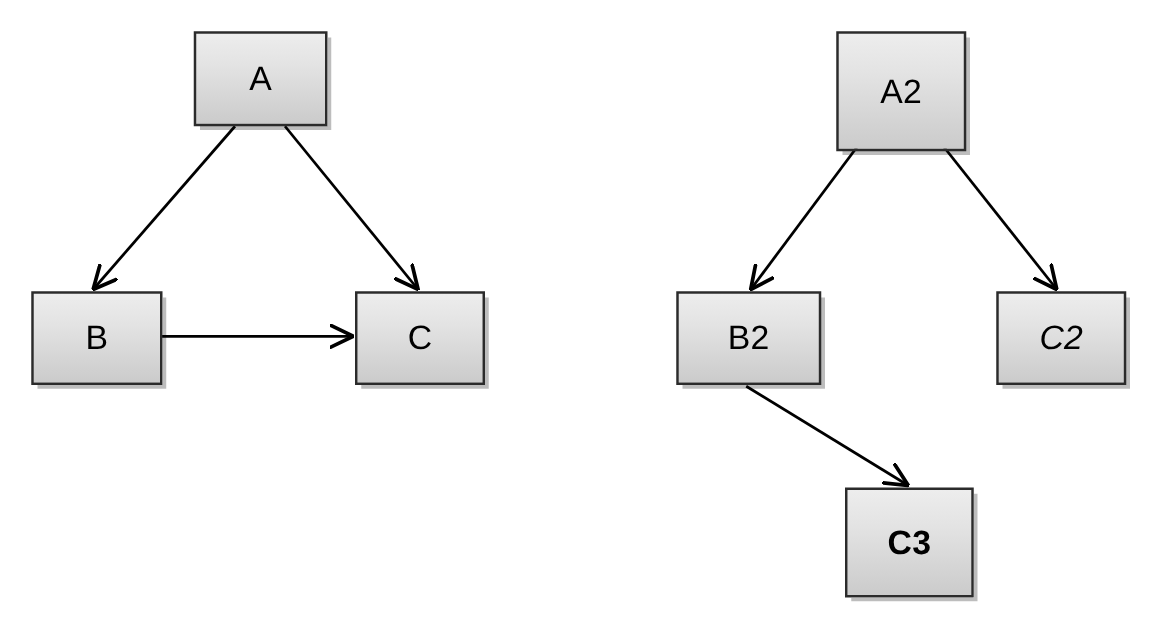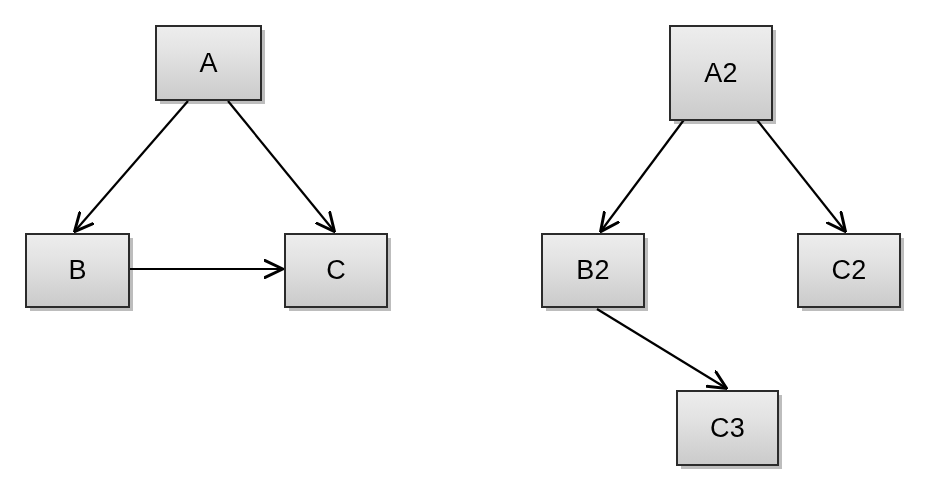--- a/index.html
+++ b/index.html
@@ -75,24 +75,24 @@
       </div>
       <div class="node" style="left: 25px; top: 233px; width: 105px; height: 75px;">
         <span class="node-label">B</span>
       </div>
       <div class="node" style="left: 284px; top: 233px; width: 104px; height: 75px;">
         <span class="node-label">C</span>
       </div>
       <div class="node" style="left: 669px; top: 25px; width: 104px; height: 96px;">
         <span class="node-label">A2</span>
       </div>
-      <div class="node" style="left: 541px; top: 233px; width: 104px; height: 75px;">
+      <div class="node" style="left: 541px; top: 233px; width: 116px; height: 75px;">
         <span class="node-label">B2</span>
       </div>
-      <div class="node" style="left: 797px; top: 233px; width: 104px; height: 75px;">
+      <div class="node" style="left: 797px; top: 233px; width: 104px; height: 75px; font-style: italic;">
         <span class="node-label">C2</span>
       </div>
-      <div class="node" style="left: 676px; top: 390px; width: 103px; height: 76px;">
+      <div class="node" style="left: 676px; top: 390px; width: 103px; height: 88px; font-weight: bold;">
         <span class="node-label">C3</span>
       </div>
     </div>
 
 </div>
 
 </body></html>

